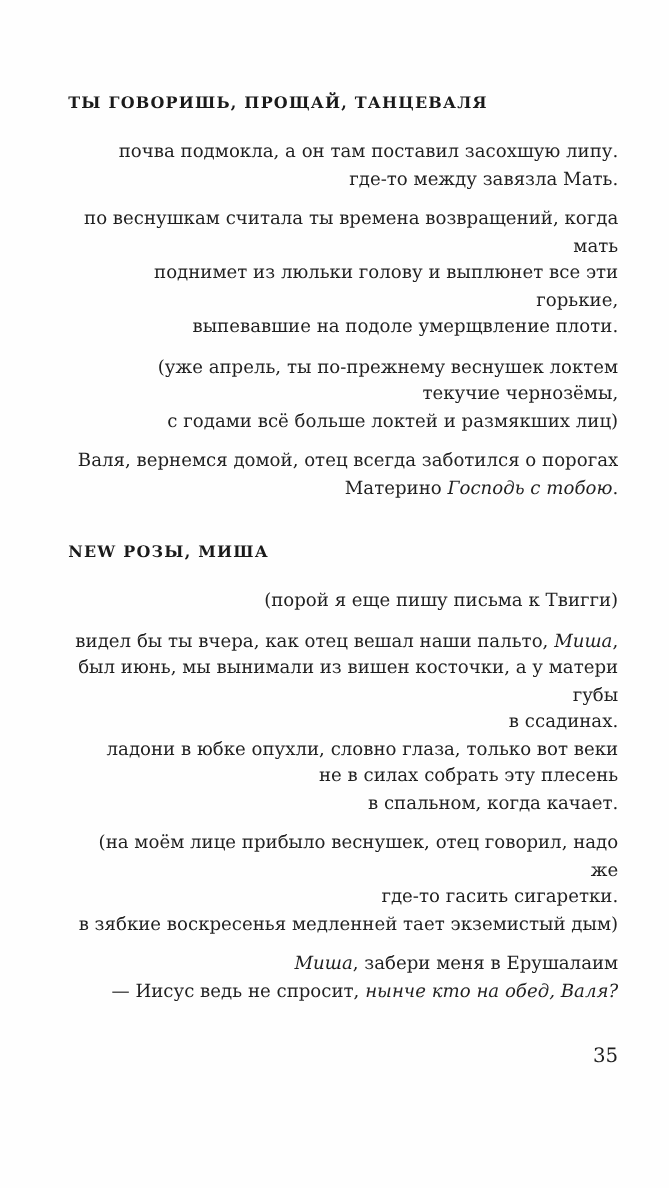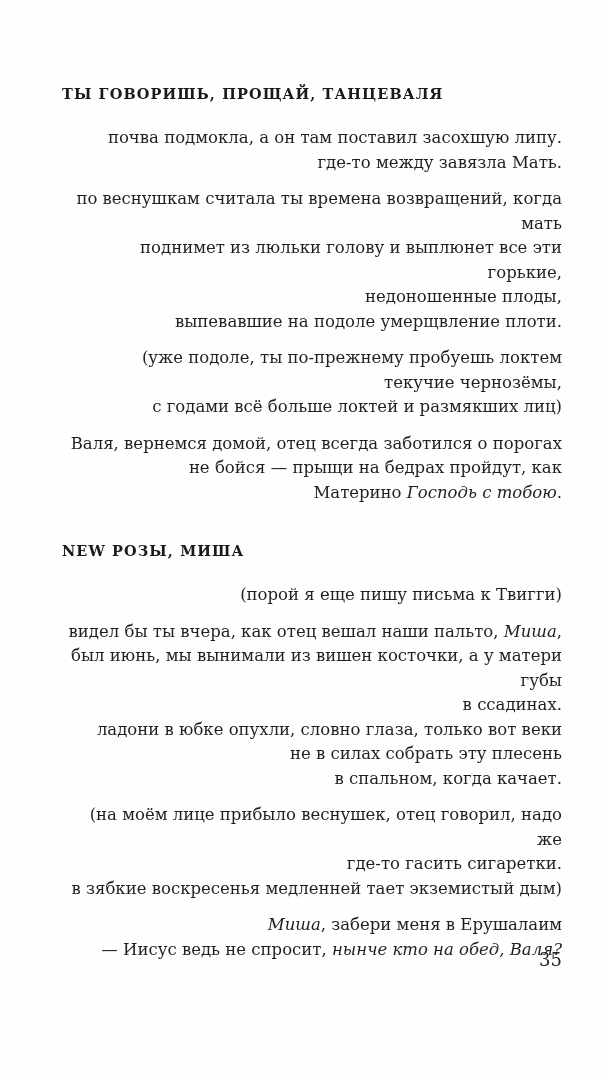--- a/index.html
+++ b/index.html
@@ -72,31 +72,29 @@
     <section class="poem">
       <h2 class="poem-title">ТЫ ГОВОРИШЬ, ПРОЩАЙ, ТАНЦЕВАЛЯ</h2>
       <div class="poem-body">
           <div class="stanza">
             <p class="line"><span>почва подмокла, а он там поставил засохшую липу.</span></p>
             <p class="line"><span>где-то между завязла Мать.</span></p>
           </div>
           <div class="stanza">
             <p class="line"><span>по веснушкам считала ты времена возвращений, когда мать</span></p>
             <p class="line"><span>поднимет из люльки голову и выплюнет все эти горькие,</span></p>
-            <p class="line right"><span>недоношенные плоды,</span></p>
             <p class="line"><span>выпевавшие на подоле умерщвление плоти.</span></p>
           </div>
           <div class="stanza">
-            <p class="line"><span>(уже подоле, ты по-прежнему пробуешь локтем</span></p>
+            <p class="line"><span>(уже апрель, ты по-прежнему веснушек локтем</span></p>
             <p class="line right"><span>текучие чернозёмы,</span></p>
             <p class="line"><span>с годами всё больше локтей и размякших лиц)</span></p>
           </div>
           <div class="stanza">
             <p class="line"><span>Валя, вернемся домой, отец всегда заботился о порогах</span></p>
-            <p class="line"><span>не бойся — прыщи на бедрах пройдут, как</span></p>
             <p class="line"><span>Материно </span><span class="it">Господь с тобою</span><span>.</span></p>
           </div>
         </div>
     </section>
 
     <section class="poem">
       <h2 class="poem-title">NEW РОЗЫ, МИША</h2>
       <div class="poem-body">
           <div class="stanza">
             <p class="line"><span>(порой я еще пишу письма к Твигги)</span></p>

